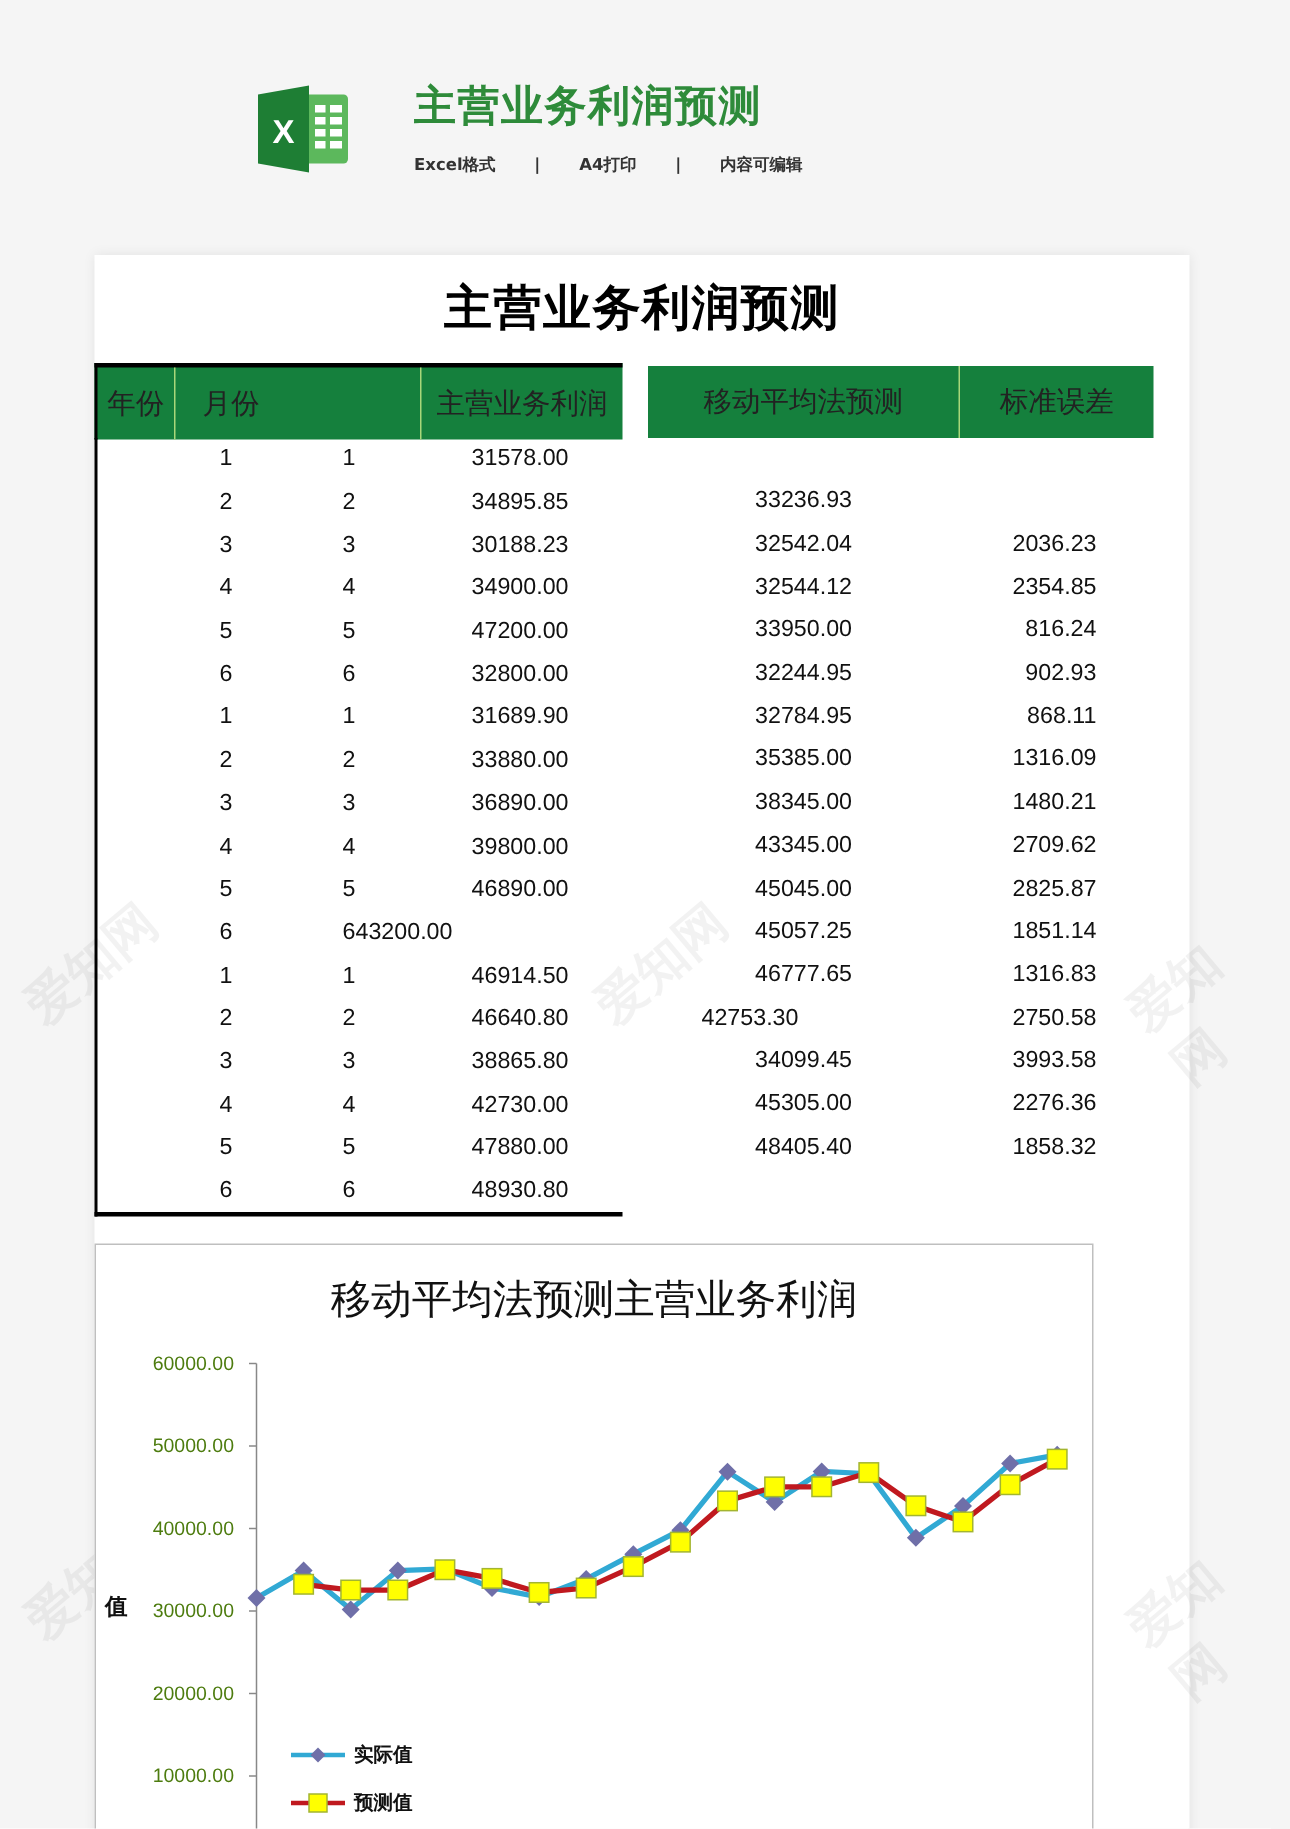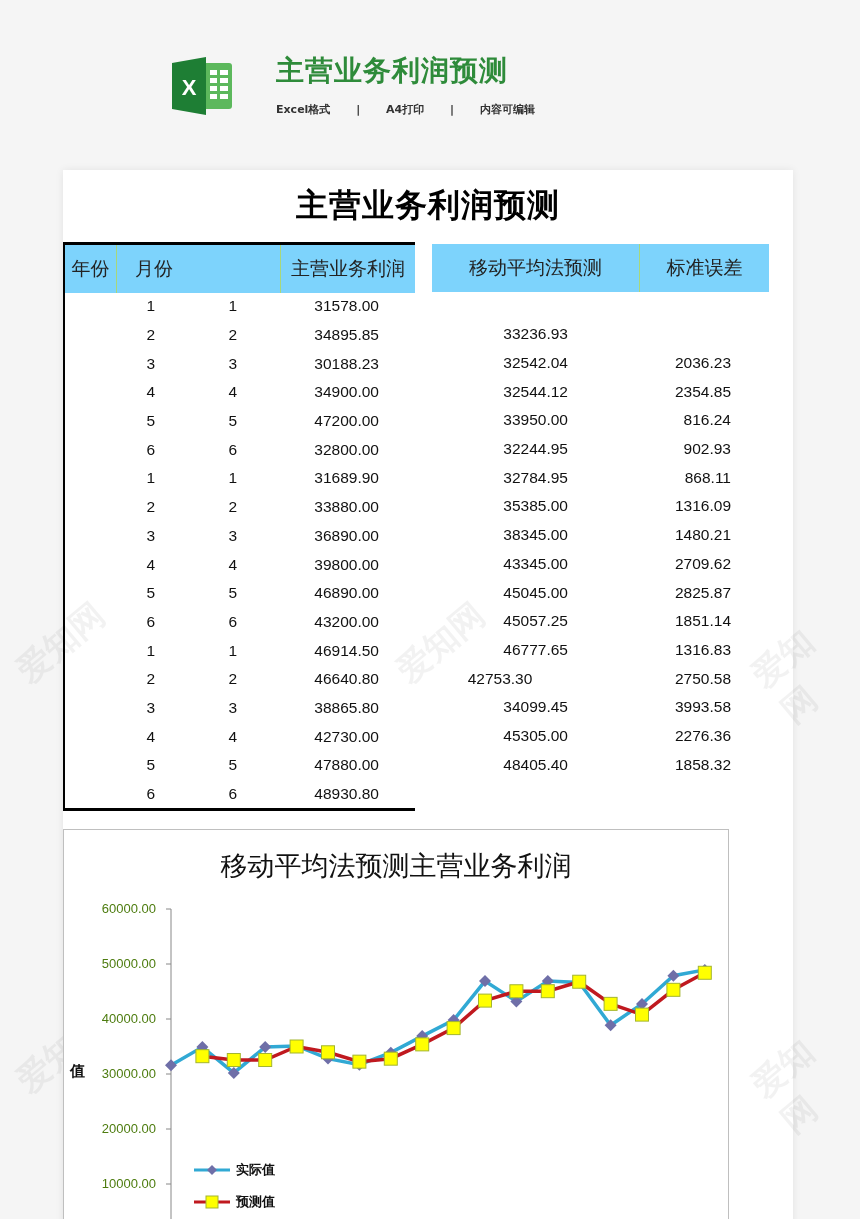--- a/index.html
+++ b/index.html
@@ -4,21 +4,21 @@
 <style>
   html,body{margin:0;padding:0;}
   body{width:860px;height:1219px;background:#f5f5f5;position:relative;overflow:hidden;font-family:"DejaVu Sans",sans-serif;}
   .hdr-logo{position:absolute;left:170px;top:55px;width:64px;height:62px;}
   .hdr-title{position:absolute;left:276px;top:52px;font-size:28px;font-weight:bold;color:#2e8b3a;letter-spacing:1px;}
   .hdr-sub{position:absolute;left:276px;top:102px;font-size:11px;font-weight:bold;color:#333;}
   .hdr-sub span{display:inline-block;}
   .hdr-sub .sep{margin:0 22px;}
   .card{position:absolute;left:63px;top:170px;width:730px;height:1060px;background:#fff;box-shadow:0 0 8px rgba(0,0,0,0.08);}
   .sheet-title{position:absolute;left:0;top:14px;width:100%;text-align:center;font-size:32px;font-weight:bold;color:#000;letter-spacing:1px;}
-  .th{position:absolute;top:74px;height:48px;background:#7dd3fc;display:flex;align-items:center;font-size:19px;color:#222;}
+  .th{position:absolute;top:74px;height:48px;background:#15803d;display:flex;align-items:center;font-size:19px;color:#222;}
   .th-left{left:0;width:350px;border-top:3px solid #000;border-left:2px solid #000;top:72px;}
   .th-right{left:369px;width:337px;}
   .th .c{height:100%;display:flex;align-items:center;border-right:1px solid #a9d77a;box-sizing:border-box;}
   .tbl-left{position:absolute;left:0;top:122px;width:350px;border-left:2px solid #000;border-bottom:3px solid #000;}
   .row{height:28.7px;display:flex;align-items:center;font-size:15.5px;color:#111;font-family:"Liberation Sans",sans-serif;}
   .tbl-right{position:absolute;left:369px;top:150px;width:337px;}
   .wm{position:absolute;color:rgba(0,0,0,0.05);font-size:34px;transform:rotate(-40deg);font-weight:bold;}
   .chart{position:absolute;left:63px;top:829px;width:664px;height:400px;border:1px solid #bfbfbf;background:#fff;}
   .chart-title{position:absolute;left:0;top:18px;width:100%;text-align:center;font-size:27px;color:#111;font-family:"DejaVu Serif",serif;}
   .ytick{position:absolute;left:0;width:92px;text-align:right;font-size:13px;color:#4d7c0f;font-family:"Liberation Sans",sans-serif;}
@@ -120,21 +120,21 @@
   <span style="width:142px;text-align:right;display:inline-block">39800.00</span>
       </div>
       <div class="row">
         <span style="width:90px;text-align:right;display:inline-block">5</span>
   <span style="width:82px;text-align:right;display:inline-block">5</span>
   <span style="width:142px;text-align:right;display:inline-block">46890.00</span>
       </div>
       <div class="row">
         <span style="width:90px;text-align:right;display:inline-block">6</span>
   <span style="width:82px;text-align:right;display:inline-block">6</span>
-  <span style="width:142px;text-align:right;display:inline-block">43200.00</span>
+  <span style="width:142px;text-align:left;display:inline-block">43200.00</span>
       </div>
       <div class="row">
         <span style="width:90px;text-align:right;display:inline-block">1</span>
   <span style="width:82px;text-align:right;display:inline-block">1</span>
   <span style="width:142px;text-align:right;display:inline-block">46914.50</span>
       </div>
       <div class="row">
         <span style="width:90px;text-align:right;display:inline-block">2</span>
   <span style="width:82px;text-align:right;display:inline-block">2</span>
   <span style="width:142px;text-align:right;display:inline-block">46640.80</span>

